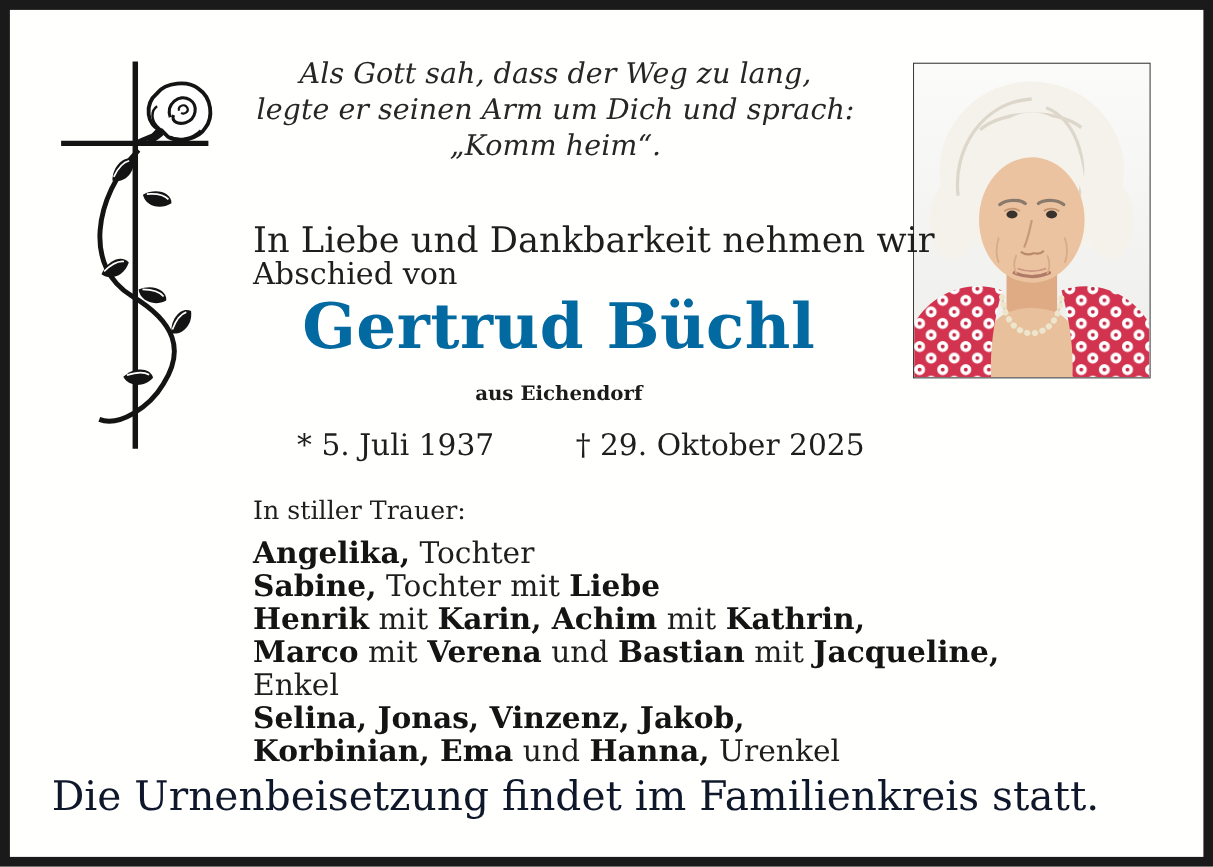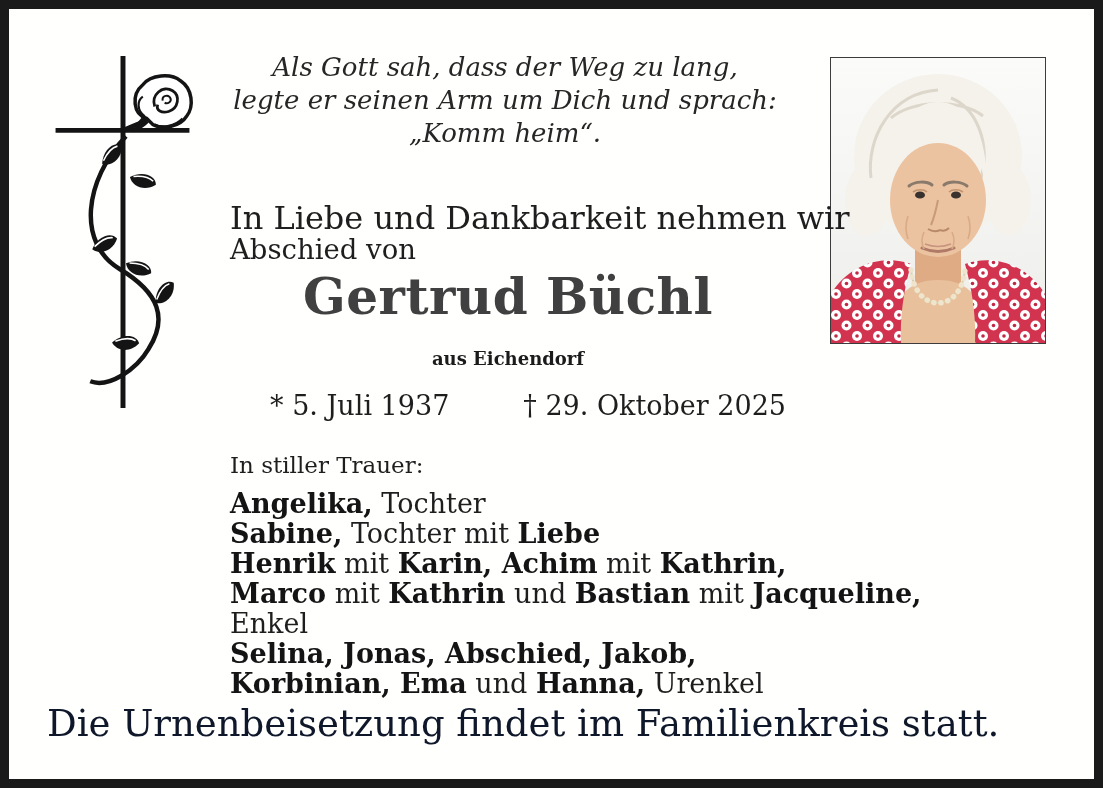--- a/index.html
+++ b/index.html
@@ -29,22 +29,22 @@
     position:absolute;left:230px;top:203px;width:556px;
     font-size:32px;line-height:31px;
     text-align:justify;text-align-last:justify;white-space:nowrap;
   }
   .intro-line2{
     position:absolute;left:230px;top:234px;width:556px;
     font-size:27.5px;line-height:31px;
   }
   .deceased-name{
     position:absolute;left:230px;top:266px;width:556px;
-    font-size:50px;line-height:62px;font-weight:bold;text-align:center;
-    color:#404040;letter-spacing:0.5px;
+    font-size:57px;line-height:62px;font-weight:bold;text-align:center;
+    color:#0369a1;letter-spacing:0.5px;
   }
   .origin{
     position:absolute;left:230px;top:348px;width:556px;
     font-size:18px;font-weight:bold;text-align:center;color:#1b1b1b;
   }
   .dates{
     position:absolute;left:230px;top:390px;width:556px;
     font-size:27px;display:flex;gap:74px;padding-left:36px;box-sizing:border-box;justify-content:flex-end;
   }
   .trauer{
@@ -181,21 +181,21 @@
     <span>* 5. Juli 1937</span>
     <span>† 29. Oktober 2025</span>
   </div>
 
   <div class="trauer">In stiller Trauer:</div>
 
   <div class="family" id="family-block">
       <div><span class="b">Angelika,</span><span class=""> Tochter</span></div>
       <div><span class="b">Sabine,</span><span class=""> Tochter mit </span><span class="b">Liebe</span></div>
       <div><span class="b">Henrik</span><span class=""> mit </span><span class="b">Karin, Achim</span><span class=""> mit </span><span class="b">Kathrin,</span></div>
-      <div><span class="b">Marco</span><span class=""> mit </span><span class="b">Kathrin</span><span class=""> und </span><span class="b">Bastian</span><span class=""> mit </span><span class="b">Jacqueline,</span><span class=""> Enkel</span></div>
-      <div><span class="b">Selina, Jonas, Abschied, Jakob,</span></div>
+      <div><span class="b">Marco</span><span class=""> mit </span><span class="b">Verena</span><span class=""> und </span><span class="b">Bastian</span><span class=""> mit </span><span class="b">Jacqueline,</span><span class=""> Enkel</span></div>
+      <div><span class="b">Selina, Jonas, Vinzenz, Jakob,</span></div>
       <div><span class="b">Korbinian, Ema</span><span class=""> und </span><span class="b">Hanna,</span><span class=""> Urenkel</span></div>
     </div>
 
   <div class="closing">Die Urnenbeisetzung findet im Familienkreis statt.</div>
 </div>
 
 <div class="frame"></div>
 
 </body></html>

